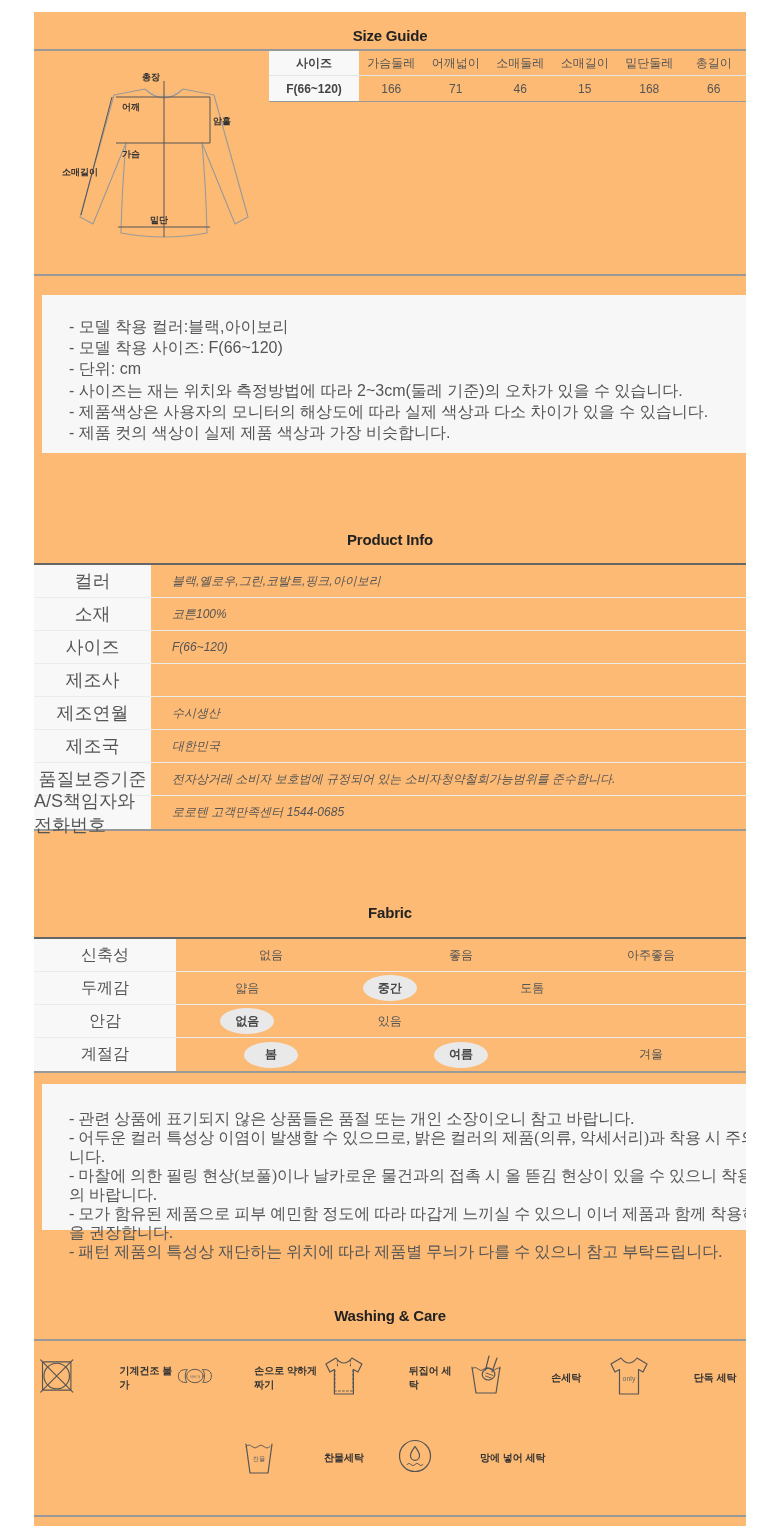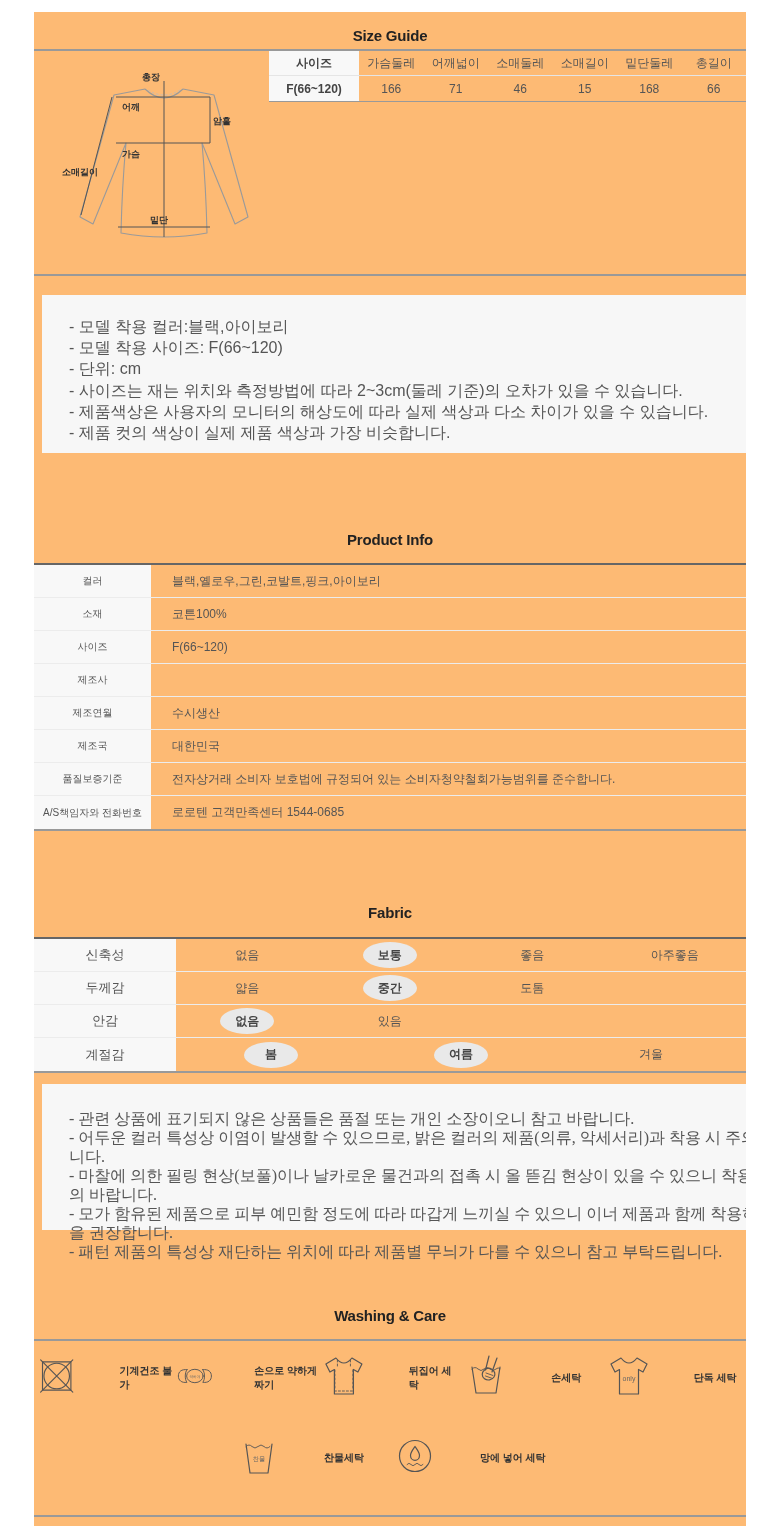--- a/index.html
+++ b/index.html
@@ -39,28 +39,28 @@
   .notes p { padding-left:27px; }
   .n-1 { top:283px; height:158px; padding-top:21px; }
   .n-1 p { line-height:21.2px; }
   .n-2 { top:1072px; height:146px; padding-top:25px; }
   .n-2 p { line-height:19px;font-family:Liberation Serif, serif; }
 
   
   .kv-table { position:absolute; left:0; right:0; top:551px; border-top:2px solid #666; border-bottom:2px solid #999; }
   .kv-row { display:flex; height:33px; border-bottom:1px solid #ececec; }
   .kv-row:last-child { border-bottom:none; }
-  .kv-label { flex:0 0 117px; background:#f8f8f8; display:flex; align-items:center; justify-content:center; font-size:10px; color:#555; }
-  .kv-value { flex:1; display:flex; align-items:center; padding-left:21px; font-size:12px; color:#555; }
+  .kv-label { flex:0 0 117px; background:#f8f8f8; display:flex; align-items:center; justify-content:center; font-size:18px; color:#555; }
+  .kv-value { flex:1; display:flex; align-items:center; padding-left:21px; font-size:12px; color:#555;font-style:italic; }
 
   
   .fab-table { position:absolute; left:0; right:0; top:925px; border-top:2px solid #666; border-bottom:2px solid #999; }
   .fab-row { display:flex; height:33px; border-bottom:1px solid #ececec; }
   .fab-row:last-child { border-bottom:none; }
-  .fab-label { flex:0 0 142px; background:#f8f8f8; display:flex; align-items:center; justify-content:center; font-size:13px; color:#555; }
+  .fab-label { flex:0 0 142px; background:#f8f8f8; display:flex; align-items:center; justify-content:center; font-size:16px; color:#555; }
   .fab-opts { flex:1; display:flex; }
   .fab-cell { flex:1; display:flex; align-items:center; justify-content:center; }
   .opt { display:inline-flex; align-items:center; justify-content:center; font-size:12px; color:#555; min-width:54px; height:26px; padding:0 13px; }
   .opt.sel { background:#e9e9e9; border-radius:50%; color:#444; font-weight:700; }
 
   
   .wc-row { position:absolute; left:0; right:0; display:flex; }
   .wc-r1 { top:1340px; }
   .wc-r2 { top:1420px; justify-content:center; }
   .wc-item { flex:0 0 156px; display:flex; flex-direction:row; align-items:center;gap:40px; }
@@ -172,23 +172,20 @@
   </header>
 
   <div class="fab-table">
     <div class="fab-row">
       <div class="fab-label">신축성</div>
       <div class="fab-opts">
         <div class="fab-cell">
             <span class="opt">없음</span>
           </div>
         <div class="fab-cell">
-            <span class="opt sel">보통</span>
-          </div>
-        <div class="fab-cell">
             <span class="opt">좋음</span>
           </div>
         <div class="fab-cell">
             <span class="opt">아주좋음</span>
           </div>
       </div>
     </div>
     <div class="fab-row">
       <div class="fab-label">두께감</div>
       <div class="fab-opts">

